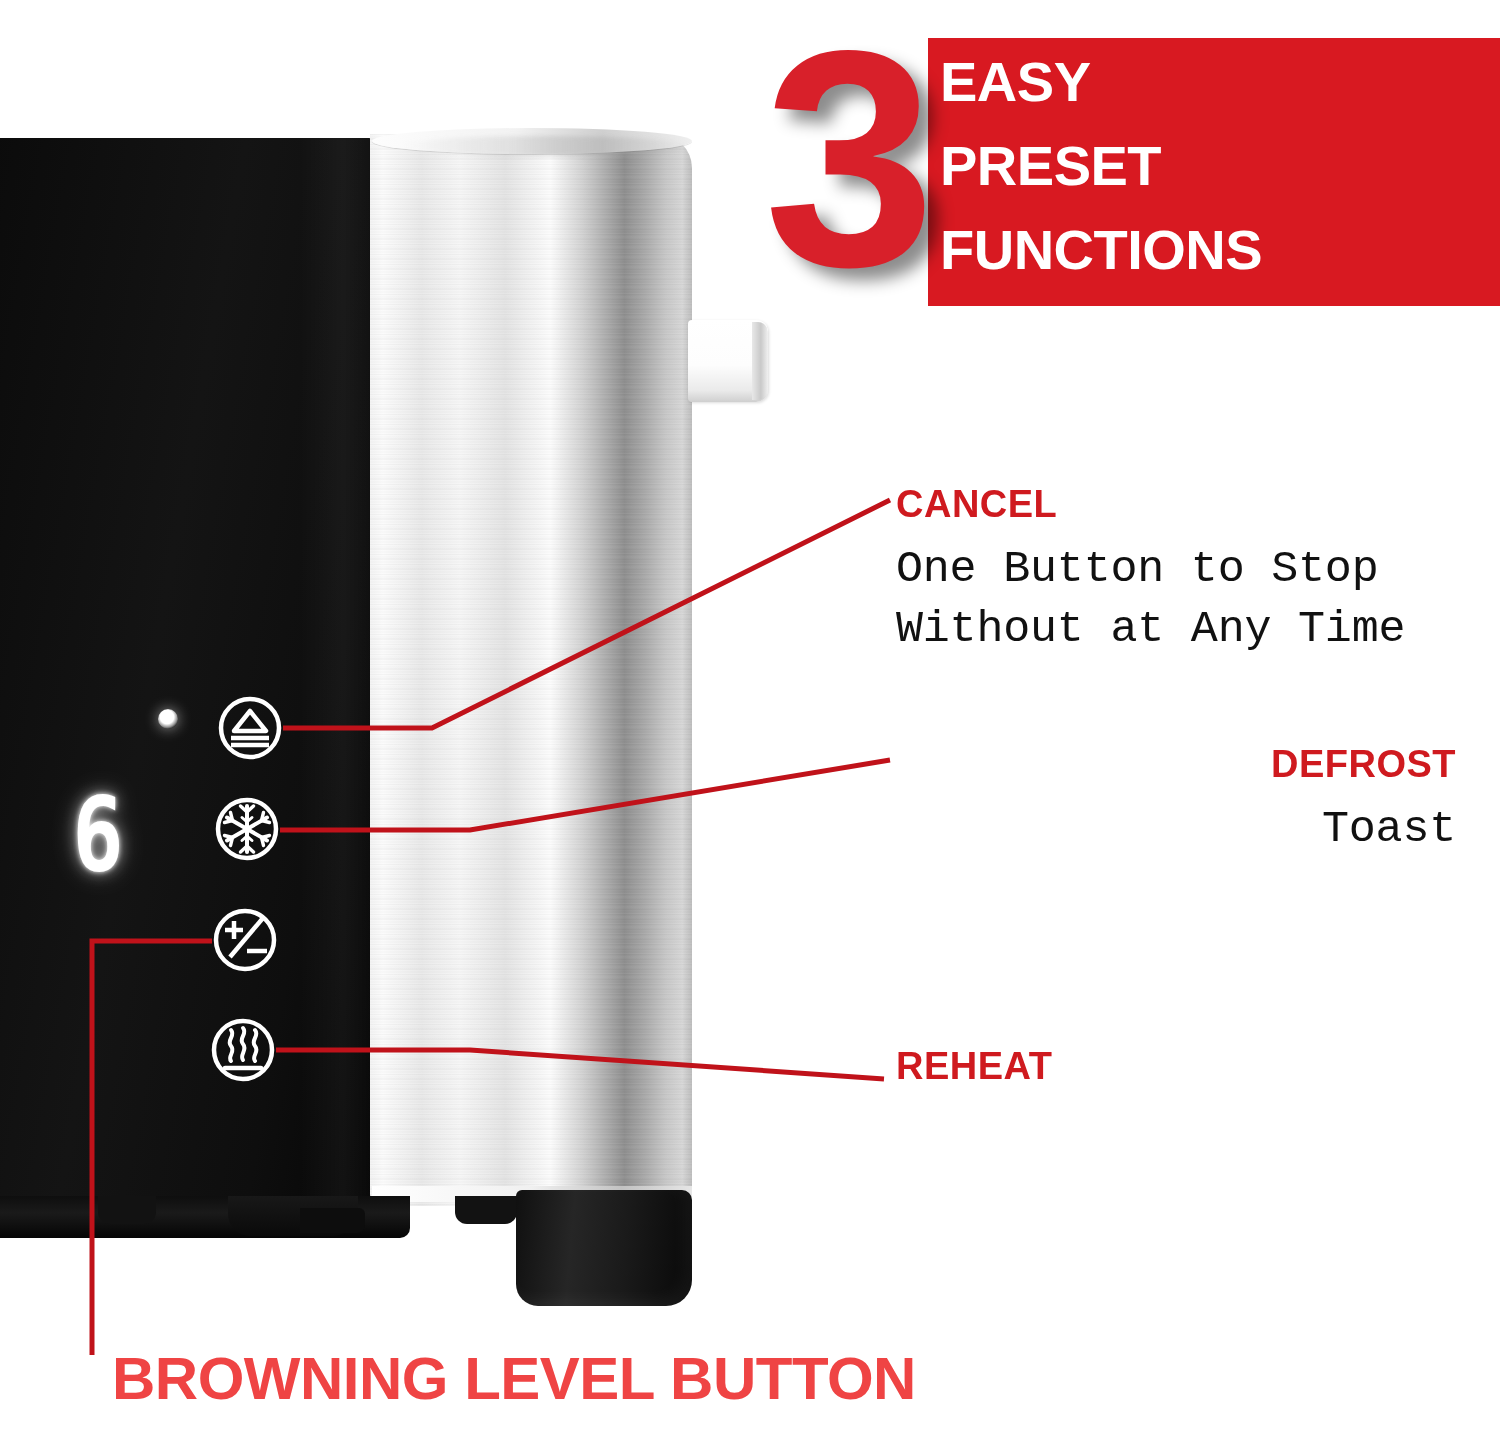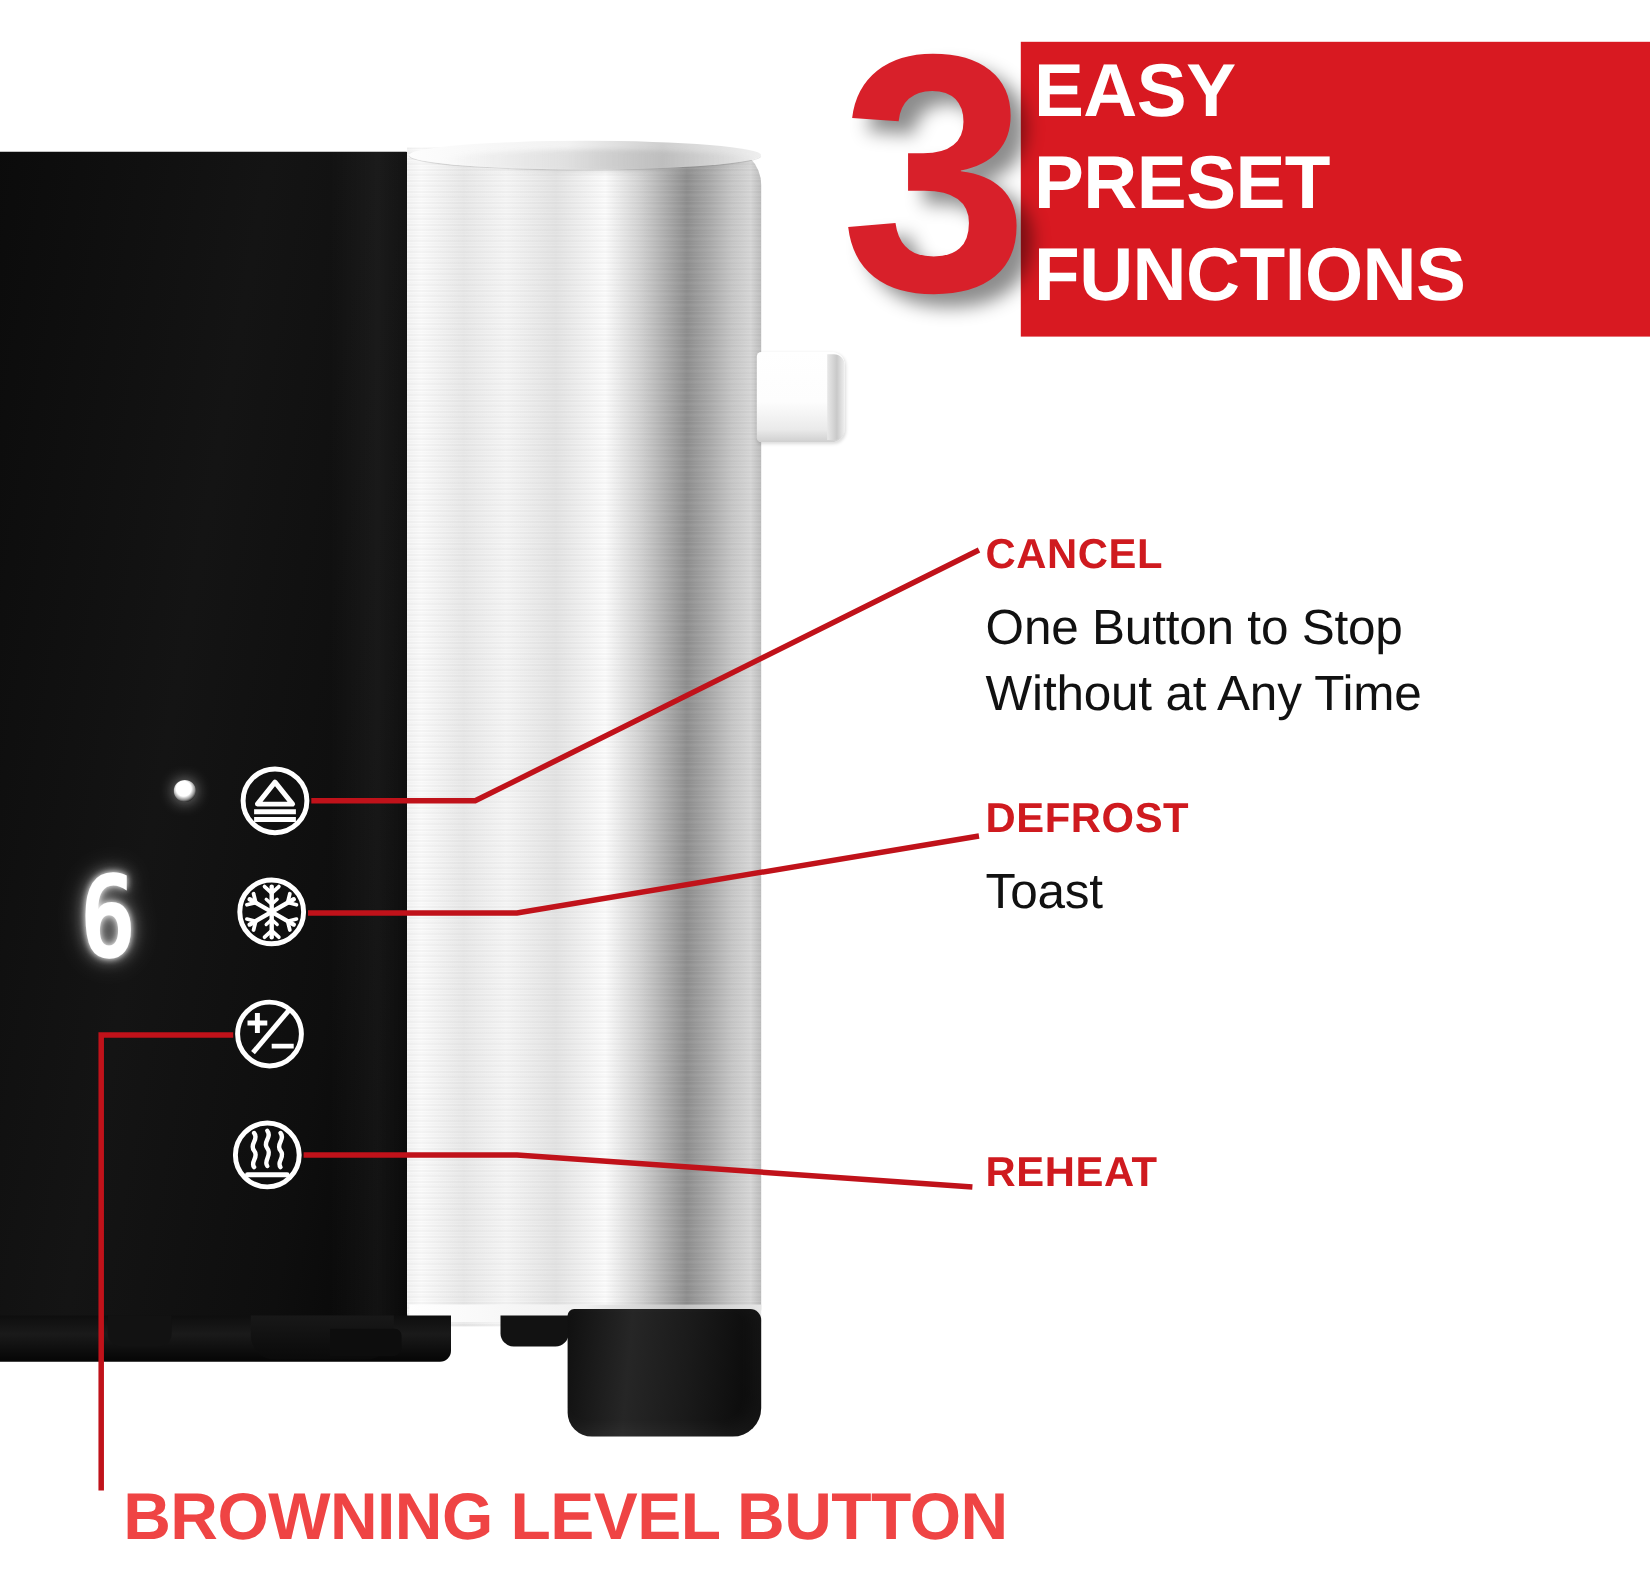--- a/index.html
+++ b/index.html
@@ -278,21 +278,21 @@
     height: 268px;
     background: #d81921;
   }
   #banner-text {
     position: absolute;
     left: 940px;
     top: 40px;
     width: 560px;
     color: #ffffff;
     font-weight: 700;
-    font-size: 68px;
+    font-size: 56px;
     line-height: 84px;
     letter-spacing: -0.5px;
   }
   #banner-text .ln { display: block; white-space: nowrap; }
   #big-number {
     position: absolute;
     left: 764px;
     top: 8px;
     font-size: 308px;
     font-weight: 700;
@@ -315,24 +315,25 @@
     letter-spacing: 0.5px;
     margin: 0 0 6px 0;
   }
   .callout-body {
     color: #111111;
     font-weight: 400;
     font-size: 45px;
     line-height: 60px;
     letter-spacing: -0.2px;
     margin: 0;
+    font-family: Liberation Mono, monospace;
   }
   .callout-body .ln { display: block; white-space: nowrap; }
   #callout-cancel  { left: 896px; top: 474px; }
-  #callout-defrost { left: 896px; top: 714px; }
+  #callout-defrost { left: 896px; top: 734px; text-align: right; }
   #callout-reheat  { left: 896px; top: 1036px; }
 
   
   #bottom-caption {
     position: absolute;
     left: 112px;
     top: 1344px;
     font-size: 60px;
     font-weight: 700;
     color: #ef4444;

